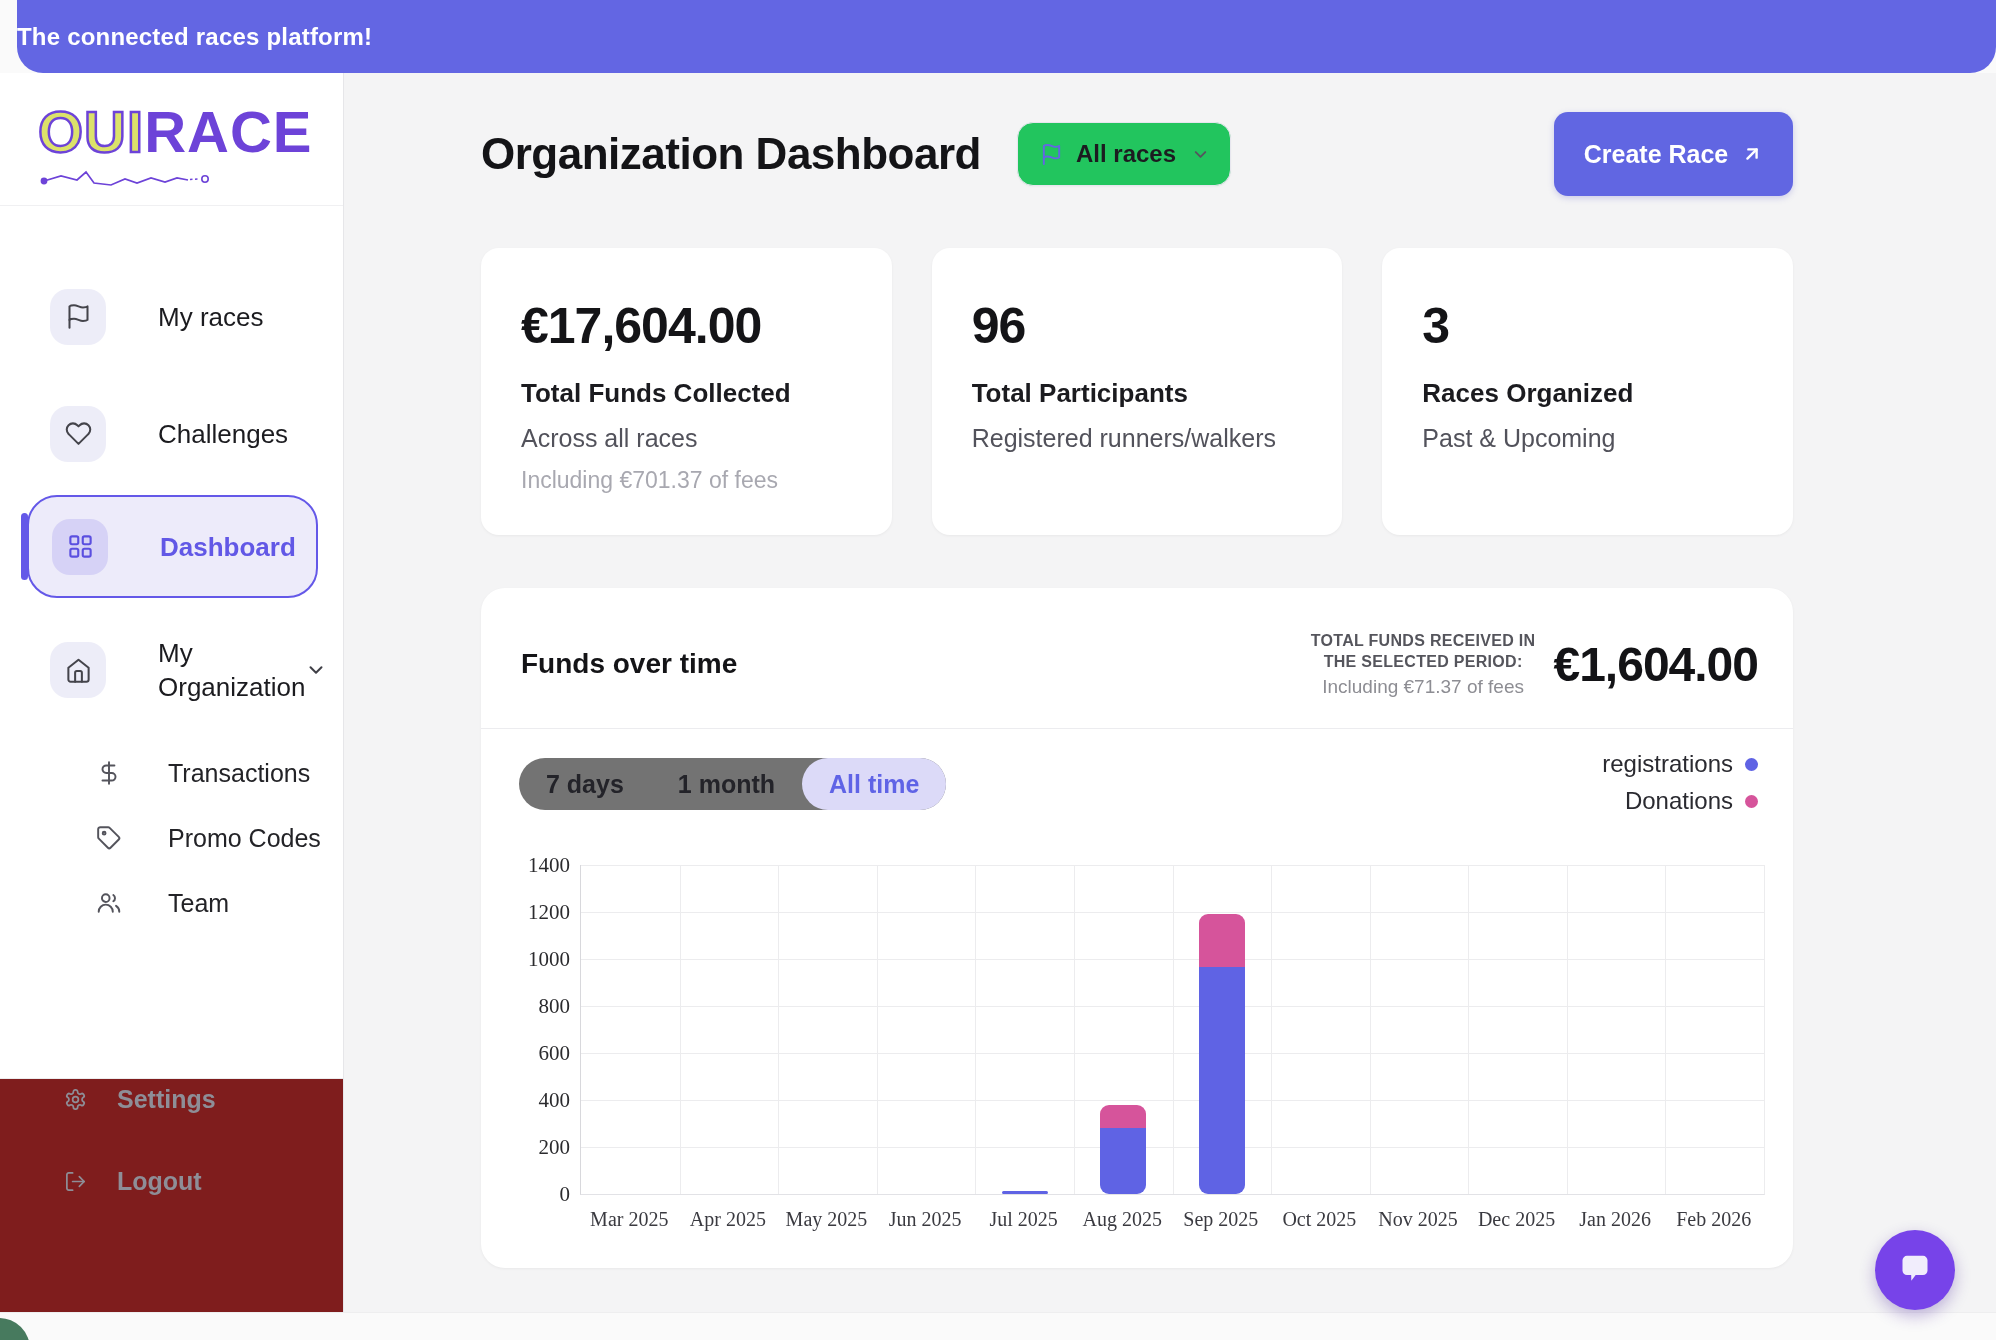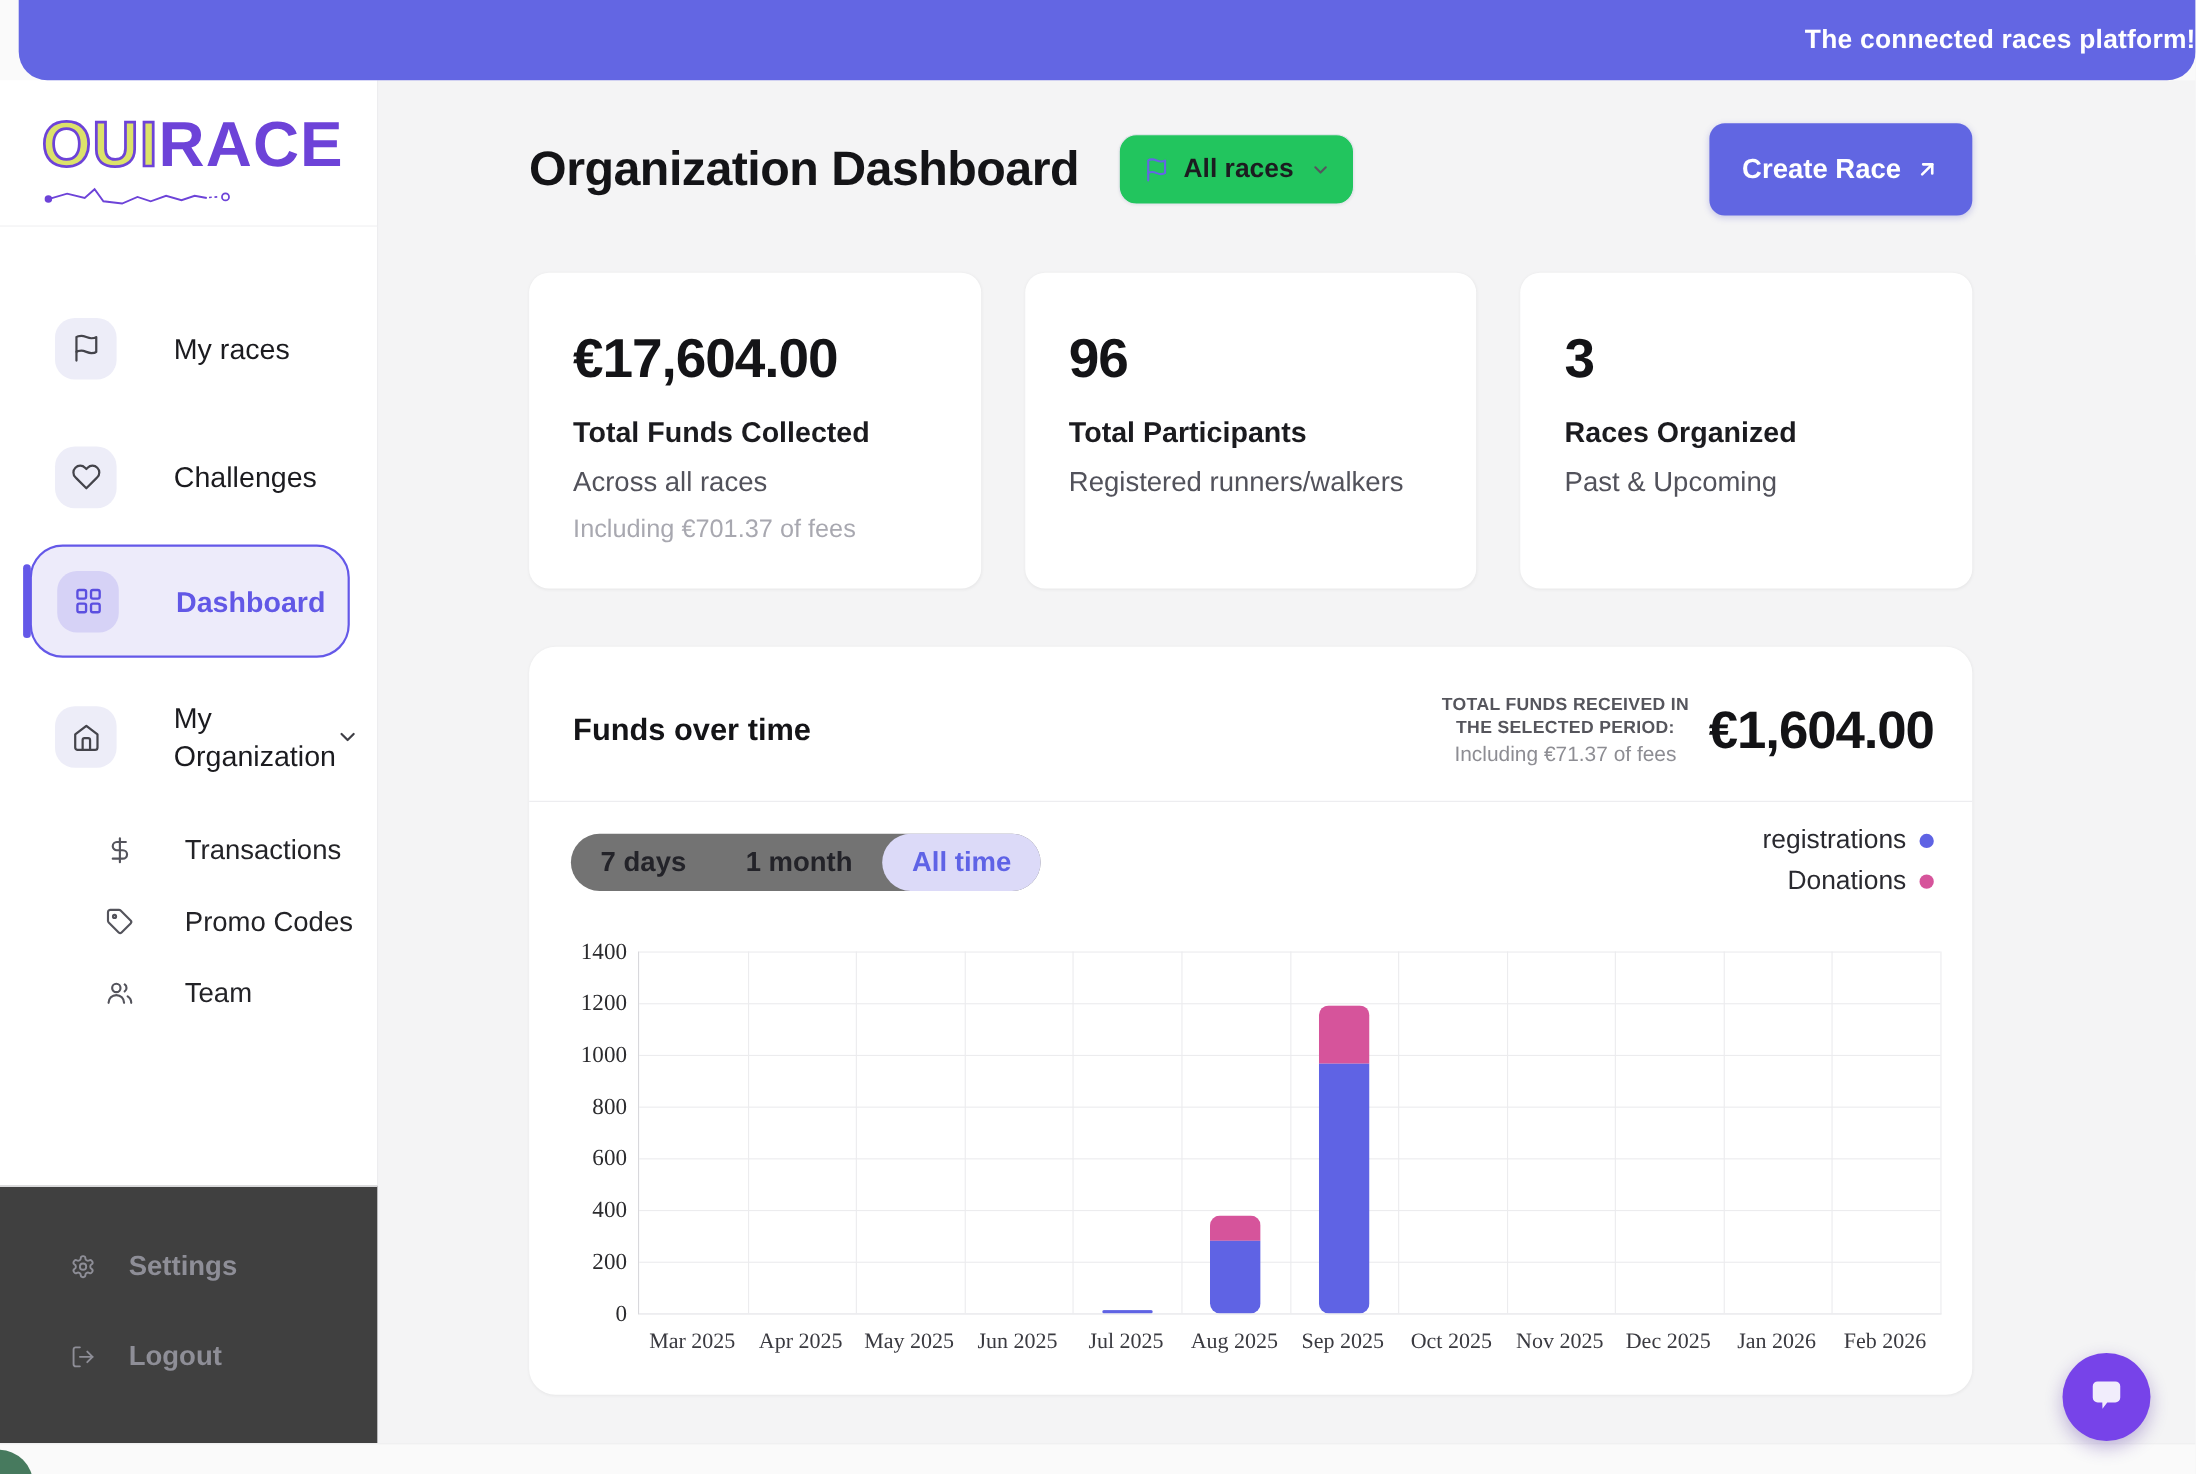--- a/index.html
+++ b/index.html
@@ -2,21 +2,21 @@
 <html><head>
 <meta charset="utf-8">
 <style>
   html,body{margin:0;padding:0;}
   body{width:1996px;height:1340px;position:relative;overflow:hidden;background:#fafafa;
        font-family:"Liberation Sans",sans-serif;-webkit-font-smoothing:antialiased;}
   .screen{position:absolute;inset:0;}
 
   
   .banner{position:absolute;top:0;left:0;right:0;height:73px;background:#6366e3;
-          border-radius:0 0 26px 26px;display:flex;align-items:center;justify-content:flex-end;z-index:6;margin-left:17px;}
+          border-radius:0 0 26px 26px;display:flex;align-items:center;justify-content:flex-start;z-index:6;margin-left:17px;}
   .banner span{color:#fff;font-size:24px;font-weight:700;letter-spacing:.2px;}
 
   
   .app{position:absolute;top:73px;left:0;width:1996px;height:1239px;display:flex;}
 
   
   .sidebar{width:344px;box-sizing:border-box;background:#fff;border-right:1px solid #e6e6e9;
            display:flex;flex-direction:column;}
   .logo-wrap{padding:28px 0 10px 38px;border-bottom:1px solid #f0f0f2;}
   .logo-text{font-size:58px;font-weight:800;line-height:62px;letter-spacing:1px;}
@@ -37,22 +37,22 @@
                    border-radius:4px;background:#6458e8;}
   .nav-item.active .tile{background:#d6d2f6;color:#5b4fe0;}
   .nav-item.active .nav-label{color:#6258e6;font-weight:700;}
 
   .chev-right{margin-left:auto;margin-right:48px;color:#3f3f46;}
 
   .subnav{margin-top:50px;}
   .sub-item{display:flex;align-items:center;height:40px;margin-bottom:25px;padding-left:96px;cursor:pointer;color:#54545c;}
   .sub-item .sub-label{margin-left:46px;font-size:25px;color:#232327;font-weight:500;}
 
-  .sidebar-bottom{margin-top:auto;border-top:1px solid #ececee;background:#404040;flex:0 0 234px;
-                  padding-top:52px;box-sizing:border-box;}
+  .sidebar-bottom{margin-top:auto;border-top:1px solid #ececee;background:#7f1d1d;flex:0 0 234px;
+                  box-sizing:border-box;}
   .foot-item{display:flex;align-items:center;height:40px;margin-bottom:42px;padding-left:64px;cursor:pointer;color:#8e8e97;}
   .foot-item .foot-label{margin-left:30px;font-size:25px;font-weight:700;color:#8e8e97;}
 
   
   .main{flex:1;background:#f4f4f5;padding-left:137px;box-sizing:border-box;}
   .main-inner{width:1312px;}
 
   .page-header{margin-top:39px;height:84px;display:flex;align-items:center;}
   .page-title{font-size:44px;font-weight:800;color:#141417;letter-spacing:-.5px;}
   .race-filter{margin-left:36px;height:62px;padding:0 20px 0 22px;background:#22c55e;border:1.5px solid #e6e6ee;

